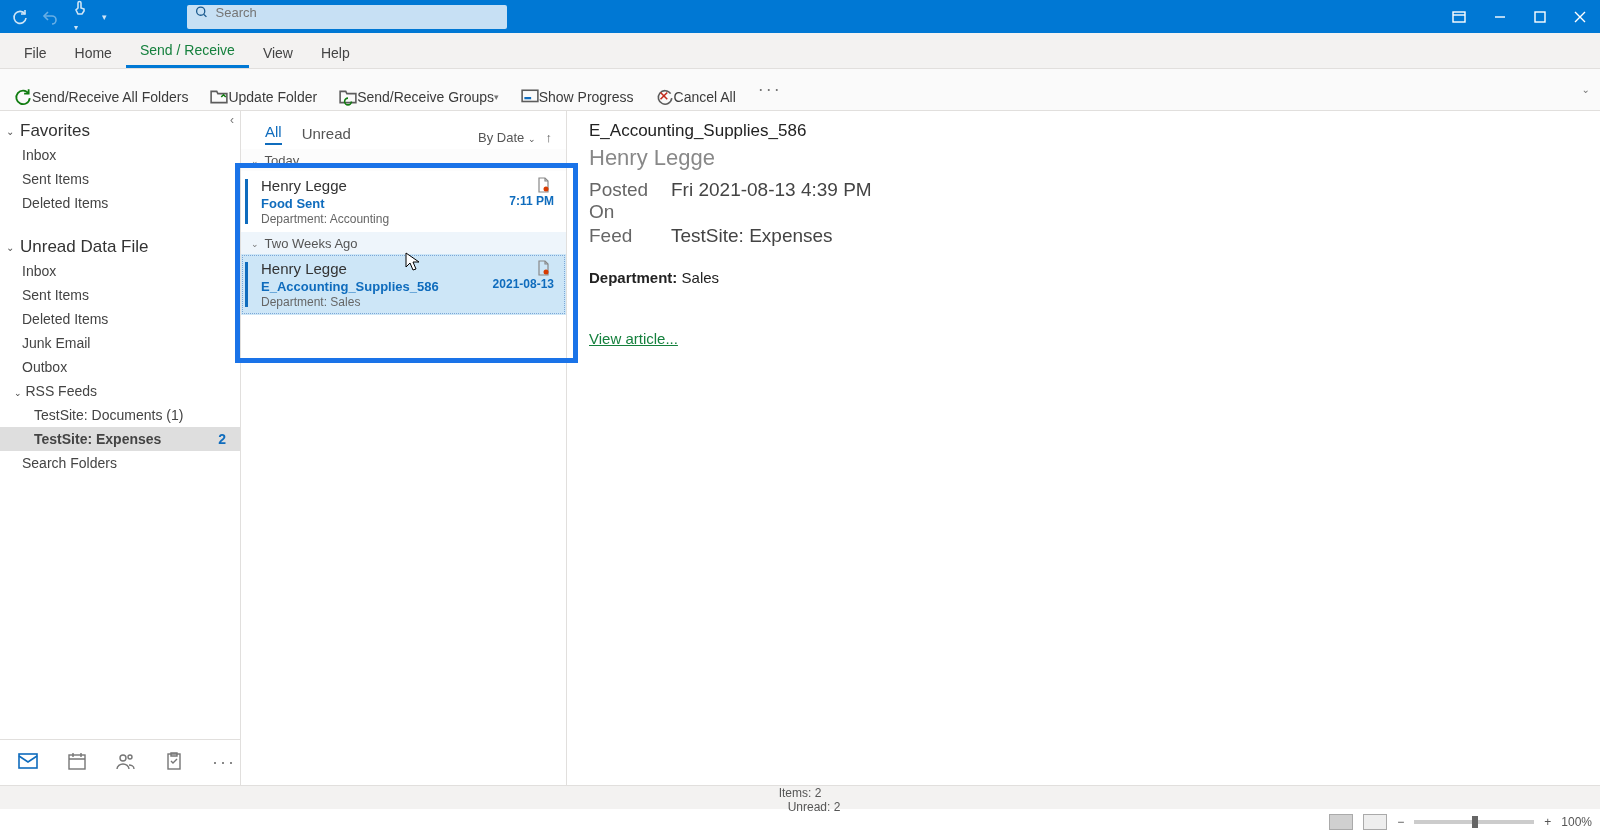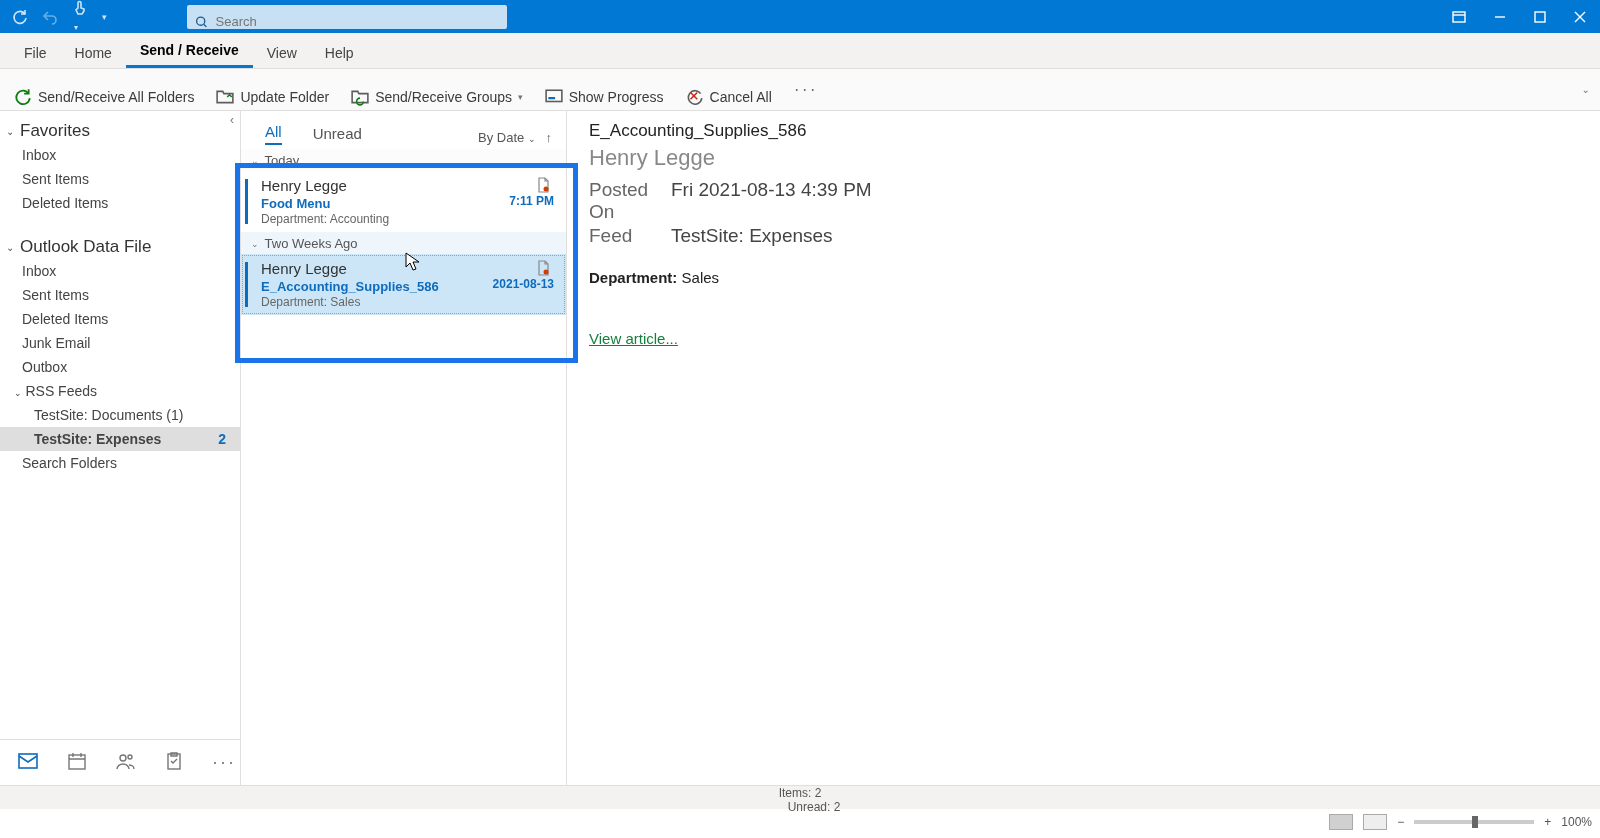--- a/index.html
+++ b/index.html
@@ -3,32 +3,32 @@
 <meta charset="utf-8">
 <style>
 * { margin:0; padding:0; box-sizing:border-box; font-family:"Segoe UI", Tahoma, sans-serif; }
 html,body { width:1600px; height:838px; overflow:hidden; background:#fff; color:#333; }
 
 
 #titlebar { height:33px; background:#0078d4; display:flex; align-items:center; color:#d9e8f7; }
 #titlebar .qat { display:flex; align-items:center; gap:14px; padding:0 12px; }
 #titlebar .qat svg, #titlebar .win svg { display:block; }
 #titlebar .spacer { flex:1; }
-#titlebar .search { width:320px; height:24px; background:#c7e0f4; border-radius:2px; display:flex; align-items:flex-end; padding:0 8px; gap:8px; color:#1b5a8e; margin-left:68px; }
+#titlebar .search { width:320px; height:24px; background:#c7e0f4; border-radius:2px; display:flex; align-items:flex-start; padding:0 8px; gap:8px; color:#1b5a8e; margin-left:68px; }
 #titlebar .search input { background:transparent; border:none; outline:none; font-size:13px; color:#1b5a8e; width:100%; }
 #titlebar .win { display:flex; gap:28px; padding:0 14px; margin-left:auto; }
 
 
 #menutabs { height:36px; background:#f3f2f1; display:flex; align-items:flex-end; padding-left:10px; border-bottom:1px solid #e1dfdd; }
 .menutab { padding:8px 14px 7px; font-size:14px; color:#444; cursor:pointer; }
-.menutab.active { color:#000000; border-bottom:3px solid #0078d4; font-weight:700; }
+.menutab.active { color:#15803d; border-bottom:3px solid #0078d4; font-weight:400; }
 
 
 #ribbon { height:42px; background:#fafafa; border-bottom:1px solid #e1dfdd; display:flex; align-items:center; gap:22px; padding:0 14px; font-size:14px; color:#3b3b3b; position:relative; }
-.rbtn { display:flex; align-items:center; gap:6px; cursor:pointer;margin-top:14px; }
+.rbtn { display:flex; align-items:center; cursor:pointer;margin-top:14px; }
 .rbtn svg { flex-shrink:0; }
 .rbtn .caret { font-size:9px; color:#767676; }
 .ellips { letter-spacing:2px; color:#767676; font-size:18px; }
 .ribbon-expand { position:absolute; right:10px; color:#767676; font-size:10px; cursor:pointer; }
 
 
 #main { display:flex; height:674px; }
 #navpane { width:241px; border-right:1px solid #e1dfdd; display:flex; flex-direction:column; position:relative; }
 #navscroll { flex:1; overflow:hidden; padding-top:4px; }
 .collapse-arrow { position:absolute; top:2px; right:6px; font-size:12px; color:#767676; cursor:pointer; }
@@ -36,21 +36,21 @@
 .navgroup-header .chev { font-size:10px; color:#555; width:10px; }
 .navitem { padding:4px 4px 4px 22px; font-size:14px; color:#444; cursor:pointer; display:flex; justify-content:space-between; align-items:center;text-align:center; }
 .navitem.sub { padding-left:34px; }
 .navitem.selected { background:#dedede; font-weight:600; }
 .navitem .badge { color:#0f6cbd; font-weight:600; padding-right:10px; }
 #navfoot { height:46px; border-top:1px solid #e1dfdd; display:flex; align-items:center; gap:30px; padding:0 18px; }
 #navfoot svg { cursor:pointer; }
 #navfoot .dots { color:#767676; font-size:18px; letter-spacing:2px; cursor:pointer; }
 
 #listpane { width:326px; border-right:1px solid #e1dfdd; position:relative; display:flex; flex-direction:column; }
-#listhead { height:38px; display:flex; align-items:flex-end; padding:0 14px 4px 24px; gap:31px; }
+#listhead { height:38px; display:flex; align-items:flex-end; padding:0 14px 4px 24px; gap:20px; }
 .listtab { font-size:15px; color:#555; cursor:pointer; padding-bottom:3px; }
 .listtab.active { color:#0f6cbd; border-bottom:2px solid #0f6cbd; }
 #listhead .right { margin-left:auto; display:flex; align-items:center; gap:10px; font-size:13px; color:#555; }
 .grouphdr { display:flex; align-items:center; gap:6px; padding:4px 10px 3px 10px; font-size:13px; color:#555; cursor:pointer; background:#fcfcfc; }
 .grouphdr .chev { font-size:9px; color:#767676; }
 .msg { padding:6px 12px 6px 20px; position:relative; cursor:pointer; }
 .msg .from { font-size:15px; color:#333; }
 .msg .subj { font-size:13px; color:#0f6cbd; font-weight:600; display:inline-block; }
 .msg .date { font-size:12px; color:#0f6cbd; font-weight:600; float:right; }
 .msg .preview { font-size:12px; color:#666; }
@@ -189,21 +189,21 @@
       <div class="navgroup-header">
         <span class="chev">⌄</span>
         <span>Favorites</span>
       </div>
       <div class="navitem">Inbox</div>
       <div class="navitem">Sent Items</div>
       <div class="navitem">Deleted Items</div>
 
       <div class="navgroup-header" style="margin-top:16px">
         <span class="chev">⌄</span>
-        <span>Outlook Data File</span>
+        <span>Unread Data File</span>
       </div>
       <div class="navitem">Inbox</div>
       <div class="navitem">Sent Items</div>
       <div class="navitem">Deleted Items</div>
       <div class="navitem">Junk Email</div>
       <div class="navitem">Outbox</div>
       <div class="navitem" style="padding-left:14px">
         <span><span class="chev" style="font-size:9px">⌄</span> <span>RSS Feeds</span></span>
       </div>
       <div class="navitem sub">TestSite: Documents (1)</div>
@@ -249,21 +249,21 @@
       <span class="chev">⌄</span>
       <span>Today</span>
     </div>
     <div class="msg unread">
       <span class="atticon"><svg width="14" height="16" viewBox="0 0 14 16" fill="none" stroke="#888" stroke-width="1.2">
             <path d="M3 1h6l3 3v11H3z"></path>
             <path d="M9 1v3h3"></path>
             <circle cx="10" cy="12" r="2.5" fill="#d83b01" stroke="none"></circle>
           </svg></span>
       <div class="from">Henry Legge</div>
-      <div><span class="subj">Food Menu</span><span class="date">7:11 PM</span></div>
+      <div><span class="subj">Food Sent</span><span class="date">7:11 PM</span></div>
       <div class="preview">Department: Accounting</div>
     </div>
 
     <div class="grouphdr" style="background:#eef5fb">
       <span class="chev">⌄</span>
       <span>Two Weeks Ago</span>
     </div>
     <div class="msg unread selected">
       <span class="atticon"><svg width="14" height="16" viewBox="0 0 14 16" fill="none" stroke="#888" stroke-width="1.2">
             <path d="M3 1h6l3 3v11H3z"></path>

